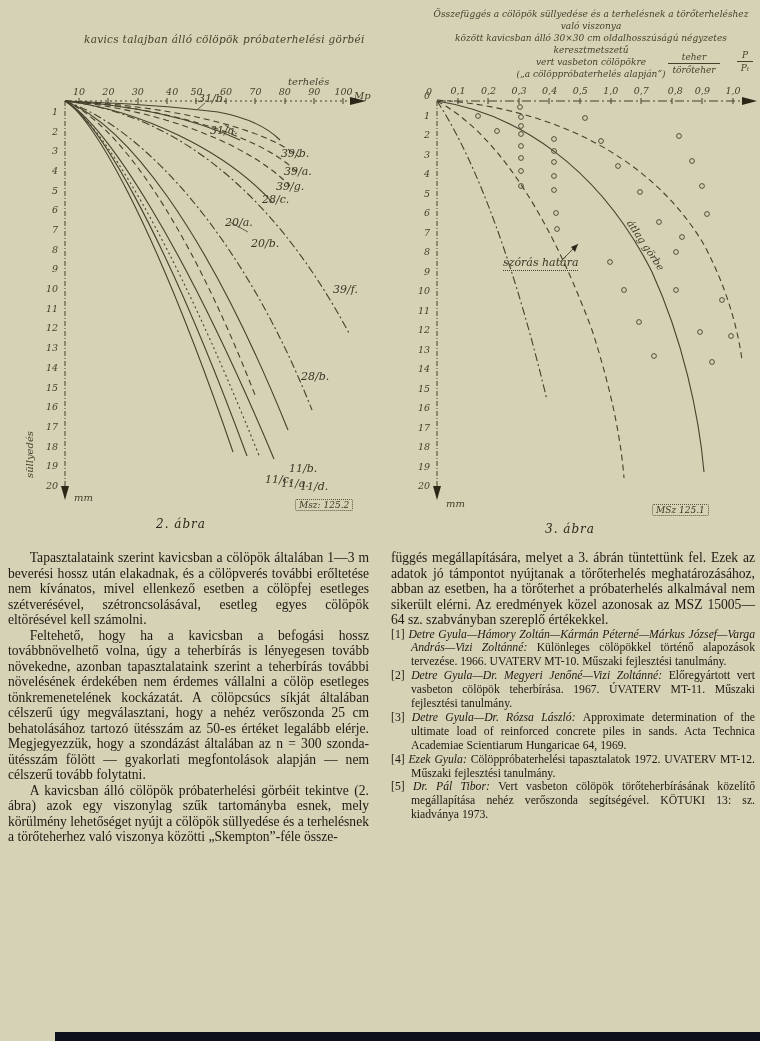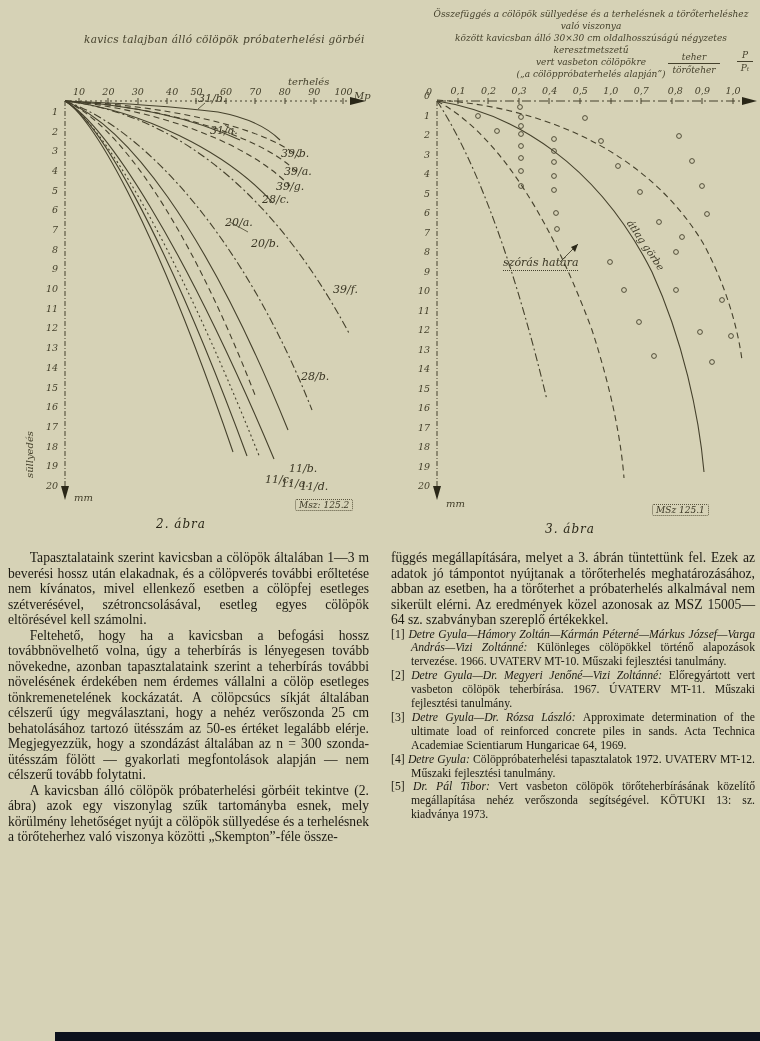--- a/index.html
+++ b/index.html
@@ -193,21 +193,21 @@
     <p>Feltehető, hogy ha a kavicsban a befogási hossz továbbnövelhető volna, úgy a teherbírás is lényegesen tovább növekedne, azonban tapasztalataink szerint a teherbírás további növelésének érdekében nem érdemes vállalni a cölöp esetleges tönkremenetelének kockázatát. A cölöpcsúcs síkját általában célszerű úgy megválasztani, hogy a nehéz verőszonda 25 cm behatolásához tartozó ütésszám az 50-es értéket legalább elérje. Megjegyezzük, hogy a szondázást általában az n = 300 szonda-ütésszám fölött — gyakorlati megfontolások alapján — nem célszerű tovább folytatni.</p>
     <p>A kavicsban álló cölöpök próbaterhelési görbéit tekintve (2. ábra) azok egy viszonylag szűk tartományba esnek, mely körülmény lehetőséget nyújt a cölöpök süllyedése és a terhelésnek a törőteherhez való viszonya közötti „Skempton”-féle össze-</p>
   </div>
 
   <div class="col" style="left:391px; top:550px; width:364px;">
     <p class="noindent">függés megállapítására, melyet a 3. ábrán tüntettünk fel. Ezek az adatok jó támpontot nyújtanak a törőterhelés meghatározásához, abban az esetben, ha a törőterhet a próbaterhelés alkalmával nem sikerült elérni. Az eredmények közel azonosak az MSZ 15005—64 sz. szabványban szereplő értékekkel.</p>
     <div class="refs">
         <div class="ref"><span class="ref-label">[1] </span><i>Detre Gyula—Hámory Zoltán—Kármán Péterné—Márkus József—Varga András—Vizi Zoltánné: </i><span>Különleges cölöpökkel történő alapozások tervezése. 1966. UVATERV MT-10. Műszaki fejlesztési tanulmány.</span></div>
         <div class="ref"><span class="ref-label">[2] </span><i>Detre Gyula—Dr. Megyeri Jenőné—Vizi Zoltánné: </i><span>Előregyártott vert vasbeton cölöpök teherbírása. 1967. ÚVATERV MT-11. Műszaki fejlesztési tanulmány.</span></div>
         <div class="ref"><span class="ref-label">[3] </span><i>Detre Gyula—Dr. Rózsa László: </i><span>Approximate determination of the ultimate load of reinforced concrete piles in sands. Acta Technica Academiae Scientiarum Hungaricae 64, 1969.</span></div>
-        <div class="ref"><span class="ref-label">[4] </span><i>Detre Gyula: </i><span>Cölöppróbaterhelési tapasztalatok 1972. UVATERV MT-12. Műszaki fejlesztési tanulmány.</span></div>
+        <div class="ref"><span class="ref-label">[4] </span><i>Ezek Gyula: </i><span>Cölöppróbaterhelési tapasztalatok 1972. UVATERV MT-12. Műszaki fejlesztési tanulmány.</span></div>
         <div class="ref"><span class="ref-label">[5] </span><i>Dr. Pál Tibor: </i><span>Vert vasbeton cölöpök törőteherbírásának közelítő megállapítása nehéz verőszonda segítségével. KÖTUKI 13: sz. kiadványa 1973.</span></div>
       </div>
   </div>
 
   <div class="bottom-bar" style="left:55px; top:1032px; width:705px; height:9px;"></div>
 <span class="tick" style="left: 68px; top: 86px; width: 22px; display: inline-block; text-align: center;">10</span>
     <span class="tick" style="left: 97.4px; top: 86px; width: 22px; display: inline-block; text-align: center;">20</span>
     <span class="tick" style="left: 126.8px; top: 86px; width: 22px; display: inline-block; text-align: center;">30</span>
     <span class="tick" style="left: 156.2px; top: 86px; width: 22px; display: inline-block; text-align: right;">40</span>
     <span class="tick" style="left: 185.6px; top: 86px; width: 22px; display: inline-block; text-align: center;">50</span>

